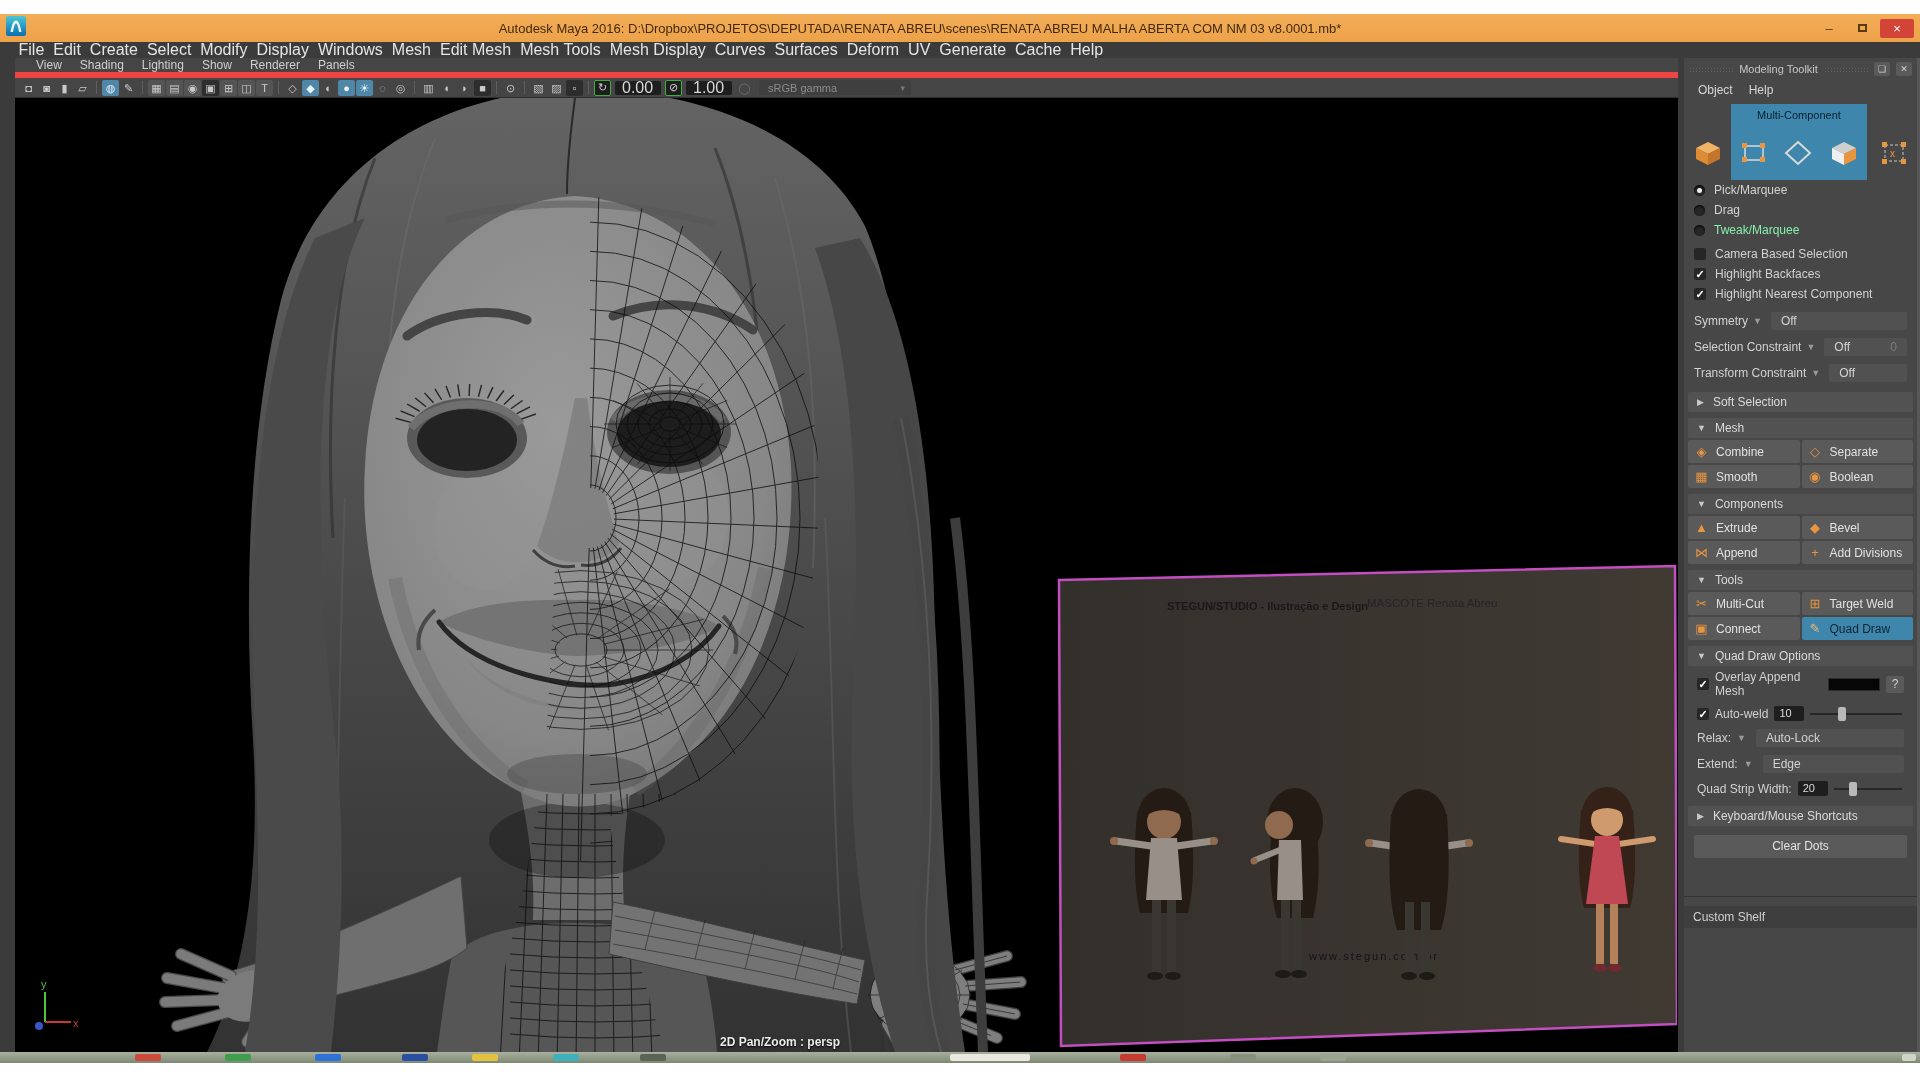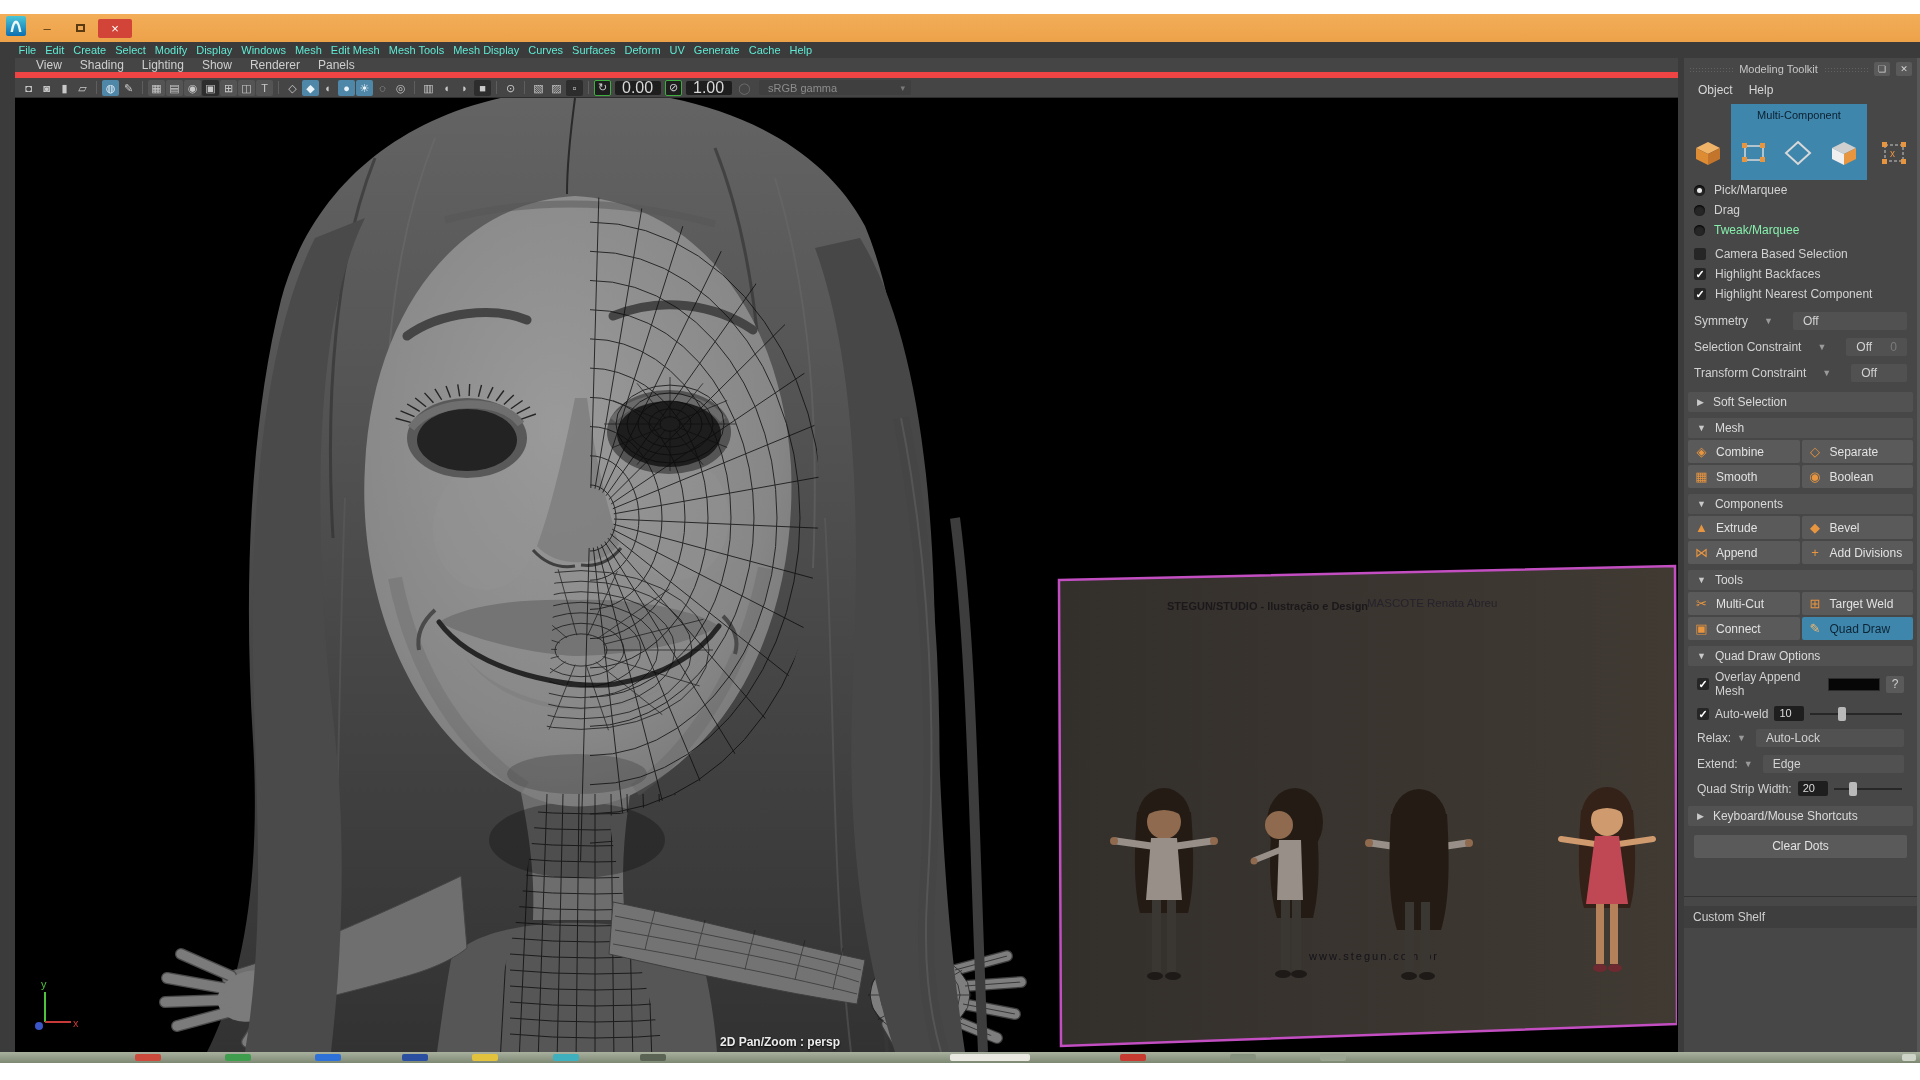--- a/index.html
+++ b/index.html
@@ -10,21 +10,21 @@
   
   .titlebar{height:28px;background:linear-gradient(#f3ad58,#eca249);display:flex;align-items:center;padding:0 6px;gap:6px}
   .title-text{flex:1;text-align:center;font-size:13px;color:#42290c}
   .win-btns{display:flex;gap:3px;align-items:center}
   .wb{width:30px;height:19px;display:flex;align-items:center;justify-content:center;font-size:13px;color:#5a3a10;border-radius:2px}
   .wb.close{background:#d24437;color:#fff;width:34px}
   .restore-box{width:9px;height:8px;border:2px solid #5a3a10}
 
   
   .menubar{height:16px;background:#3b3b3b;display:flex;align-items:center;padding-left:14px}
-  .menubar .menu-item{font-size:11px;color:#5eead4;padding:0 4.5px}
+  .menubar .menu-item{font-size:16px;color:#e5e5e5;padding:0 4.5px}
   .workspace{display:flex;height:994px;background:#3b3b3b;padding-left:15px}
   .center{width:1663px;display:flex;flex-direction:column}
   .panelbar{height:20px;background:#454545;display:flex;align-items:center;padding-left:12px;border-bottom:6px solid #ef4444}
   .panelbar .menu-item{font-size:12px;color:#cfcfcf;padding:0 9px}
 
   
   .icontoolbar{height:20px;background:#454545;display:flex;align-items:center;gap:1px;padding-left:5px;border-bottom:1px solid #2d2d2d}
   .tb-icon{width:17px;height:16px;font-size:11px;line-height:16px;text-align:center;color:#c9c9c9;border-radius:2px;flex:0 0 auto}
   .tb-icon.boxed{background:#545454}
   .tb-icon.plain{background:transparent}
@@ -54,21 +54,21 @@
   .modes{position:relative;height:64px;margin:4px 5px 6px}
   .mode-hl{position:absolute;left:42px;top:0;width:136px;height:76px;background:#3e86ac}
   .hl-label{position:absolute;left:42px;top:5px;width:136px;text-align:center;font-size:11px;color:#0c2030}
   .mode-icon{position:absolute;top:32px;width:34px;height:34px;display:flex;align-items:center;justify-content:center}
 
   .opt-row{display:flex;align-items:center;gap:9px;padding:3px 10px;min-height:19px}
   .radio{width:11px;height:11px;border-radius:50%;background:#262626;box-shadow:inset 0 1px 2px #000;flex:0 0 auto}
   .radio.sel::after{content:"";display:block;width:5px;height:5px;margin:3px;background:#ececec;border-radius:50%}
   .checkbox{width:12px;height:12px;background:#262626;border-radius:2px;color:#fff;font-size:11px;line-height:12px;text-align:center;font-weight:bold;flex:0 0 auto}
   .dim{color:#86efac}
-  .drop-row{display:flex;align-items:center;padding:4px 10px;gap:16px}
+  .drop-row{display:flex;align-items:center;padding:4px 10px;gap:5px}
   .caret{color:#9a9a9a;font-size:9px}
   .drop-value{background:#515151;height:18px;flex:1;display:flex;align-items:center;padding-left:10px;border-radius:2px;margin-left:4px;gap:8px}
   .num-dim{color:#7b7b7b;margin-left:auto;padding-right:10px}
 
   .frame{margin:6px 4px 0}
   .frame-header{height:20px;background:#525252;border-radius:2px;display:flex;align-items:center;gap:9px;padding-left:9px;color:#dadada}
   .arrow{font-size:9px;color:#c9c9c9}
   .btn-grid{display:grid;grid-template-columns:1fr 1fr;gap:2px;margin-top:2px}
   .tk-btn{height:23px;background:#5a5a5a;border-radius:2px;display:flex;align-items:center;gap:6px;padding-left:5px;color:#e2e2e2}
   .bicon{color:#e8953f;font-size:13px;width:17px;text-align:center;flex:0 0 auto}
@@ -101,20 +101,21 @@
         <defs>
             <linearGradient id="lg" x1="0" y1="0" x2="0" y2="1">
           <stop offset="0" stop-color="#49c6d8"></stop>
               <stop offset="1" stop-color="#0e6fb0"></stop>
         </linearGradient>
           </defs>
         <rect width="20" height="20" rx="2" fill="url(#lg)"></rect>
         <path d="M4.5,16 C6,7 8,4.5 10,4.5 C12,4.5 14,7 15.5,16 L13,16 C12,9.5 11,7.5 10,7.5 C9,7.5 8,9.5 7,16 Z" fill="#eaf7fb"></path>
       </svg>
     </span>
+    <span class="title-text">Autodesk Maya 2016: D:\Dropbox\PROJETOS\DEPUTADA\RENATA ABREU\scenes\RENATA ABREU MALHA ABERTA COM NM 03 v8.0001.mb*</span>
     <span class="win-btns">
       <span class="wb">–</span>
       <span class="wb">
           <span class="restore-box"></span>
         </span>
       <span class="wb close">×</span>
     </span>
   </div>
 
   <div class="menubar">

